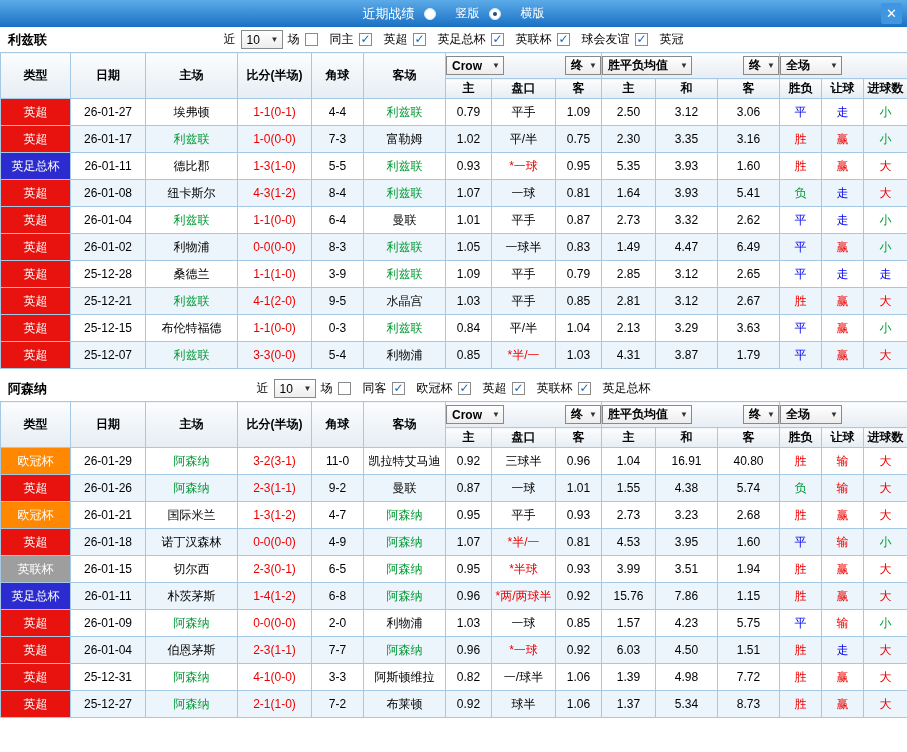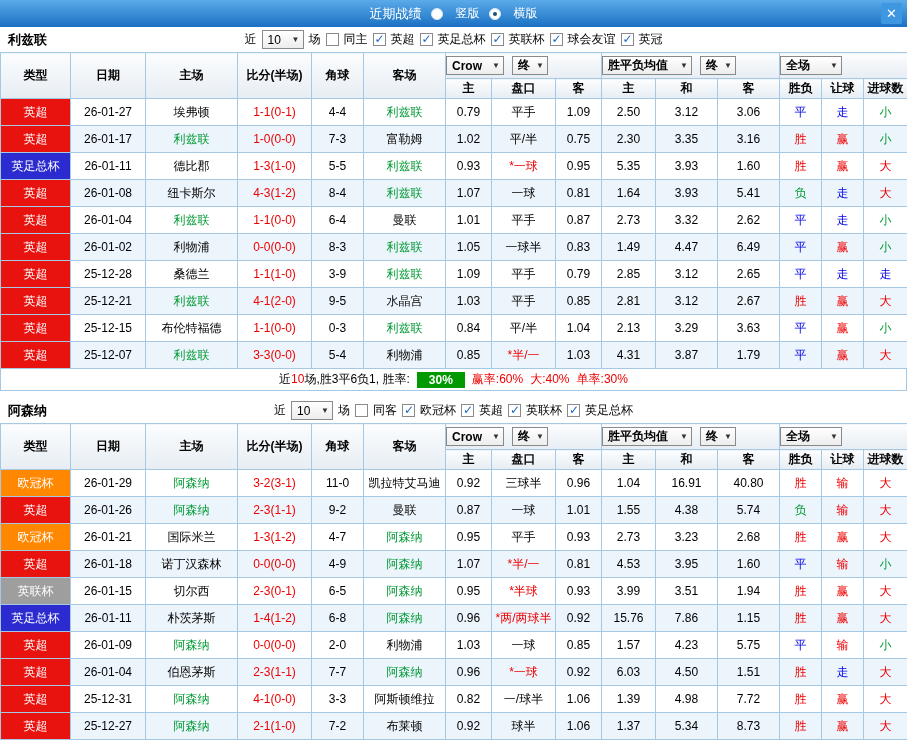--- a/index.html
+++ b/index.html
@@ -2,53 +2,53 @@
 <html><head>
 <meta charset="utf-8">
 <style>
   * { margin:0; padding:0; box-sizing:border-box; }
   html,body { width:907px; height:752px; overflow:hidden; background:#fff;
     font-family:"Liberation Sans","DejaVu Sans",sans-serif; }
   
   .titlebar { height:27px; background:linear-gradient(180deg,#5babe9,#1a70c3);
     display:flex; align-items:center; justify-content:center; gap:9px; position:relative; }
   .tb-title { color:#fff; font-weight:normal; font-size:13px; }
-  .radio-opt { display:inline-flex; align-items:center; gap:13px; cursor:pointer; }
+  .radio-opt { display:inline-flex; align-items:center; gap:20px; cursor:pointer; }
   .radio { width:12px; height:12px; border-radius:50%; background:#fff; display:inline-block;
     position:relative; border:1px solid #d8e8f8; }
   .radio.on::after { content:""; position:absolute; inset:3px; background:#19507e; border-radius:50%; }
   .radio-label { color:#fff; font-size:12px; }
   .close-btn { position:absolute; right:5px; top:3px; width:21px; height:21px; background:#3f97e2;
     border-radius:2px; color:#fff; font-size:13px; font-weight:bold; text-align:center; line-height:21px; cursor:pointer; }
   
   .section2 { margin-top:7px; }
   .filterbar { position:relative; height:25px; display:flex; align-items:center; background:#fff; }
   .team-name { position:absolute; left:8px; font-weight:bold; font-size:13px; color:#000; }
   .filters { margin:0 auto; display:inline-flex; align-items:center; gap:5px; font-size:12px; color:#000; }
-  .chk { display:inline-flex; align-items:center; gap:5px; cursor:pointer; }
+  .chk { display:inline-flex; align-items:center; gap:12px; cursor:pointer; }
   .cb { width:13px; height:13px; border:1px solid #8a8a8a; background:#fff; display:inline-block;
     position:relative; flex:0 0 auto; }
   .cb.checked::after { content:"\2713"; position:absolute; left:1px; top:-2px; color:#1565c0;
     font-size:12px; font-weight:bold; }
   .sel { display:inline-flex; align-items:center; justify-content:space-between; height:19px;
     border:1px solid #898989; background:linear-gradient(#ffffff,#ededed); padding:0 3px 0 5px;
     font-size:12px; cursor:pointer; vertical-align:middle; }
   .sel .arr { font-size:8px; color:#333; margin-left:4px; }
   .w-count { width:42px; } .w-crow { width:58px; } .w-fin { width:36px; }
   .w-avg { width:90px; } .w-full { width:62px; }
   
   table { border-collapse:collapse; width:907px; table-layout:fixed; }
   th,td { border:1px solid #a5c8e4; text-align:center; font-size:12px; padding:0;
     white-space:nowrap; overflow:hidden; color:#000; }
   thead th { background:linear-gradient(#fcfdfe,#e6edf3); font-weight:bold; }
   .hrow1 th { height:26px; }
   .hrow2 th { height:20px; }
   tbody td { height:27px; }
   tbody tr:nth-child(even) { background:#edf5fc; }
-  .selcell { display:flex; align-items:center; justify-content:flex-start; gap:8px; }
+  .selcell { display:flex; align-items:center; justify-content:space-between; gap:8px; }
   td.lg-epl  { background:#e8120e; color:#fff; }
   td.lg-facup{ background:#2b2bd0; color:#fff; }
   td.lg-ucl  { background:#ff8800; color:#fff; }
   td.lg-lcup { background:#9e9e9e; color:#fff; }
   td.focus { color:#009933; }
   td.score { color:#ee0000; }
   .c-red { color:#ee0000; } .c-blue { color:#0000ee; } .c-green { color:#009933; }
   
   .summary { border:1px solid #a5c8e4; border-top:none; height:22px; display:flex;
     align-items:center; justify-content:center; gap:7px; font-size:12px; }
@@ -348,29 +348,20 @@
           <td>4.31</td>
           <td>3.87</td>
           <td>1.79</td>
           <td class="c-blue">平</td>
           <td class="c-red">赢</td>
           <td class="c-red">大</td>
         </tr>
       </tbody>
   </table>
 
-  <div class="summary">
-    <span>
-      <span>近</span><span class="s-red">10</span><span>场,胜3平6负1, 胜率:</span>
-    </span>
-    <span class="badge">30%</span>
-    <span class="s-red">赢率:60%</span>
-    <span class="s-red">大:40%</span>
-    <span class="s-red">单率:30%</span>
-  </div>
 </div>
 
 <div class="section section2">
   <div class="filterbar">
     <span class="team-name">阿森纳</span>
     <span class="filters">
       <span>近</span>
       <span class="sel w-count">
         <span>10</span>
         <span class="arr">▼</span>

